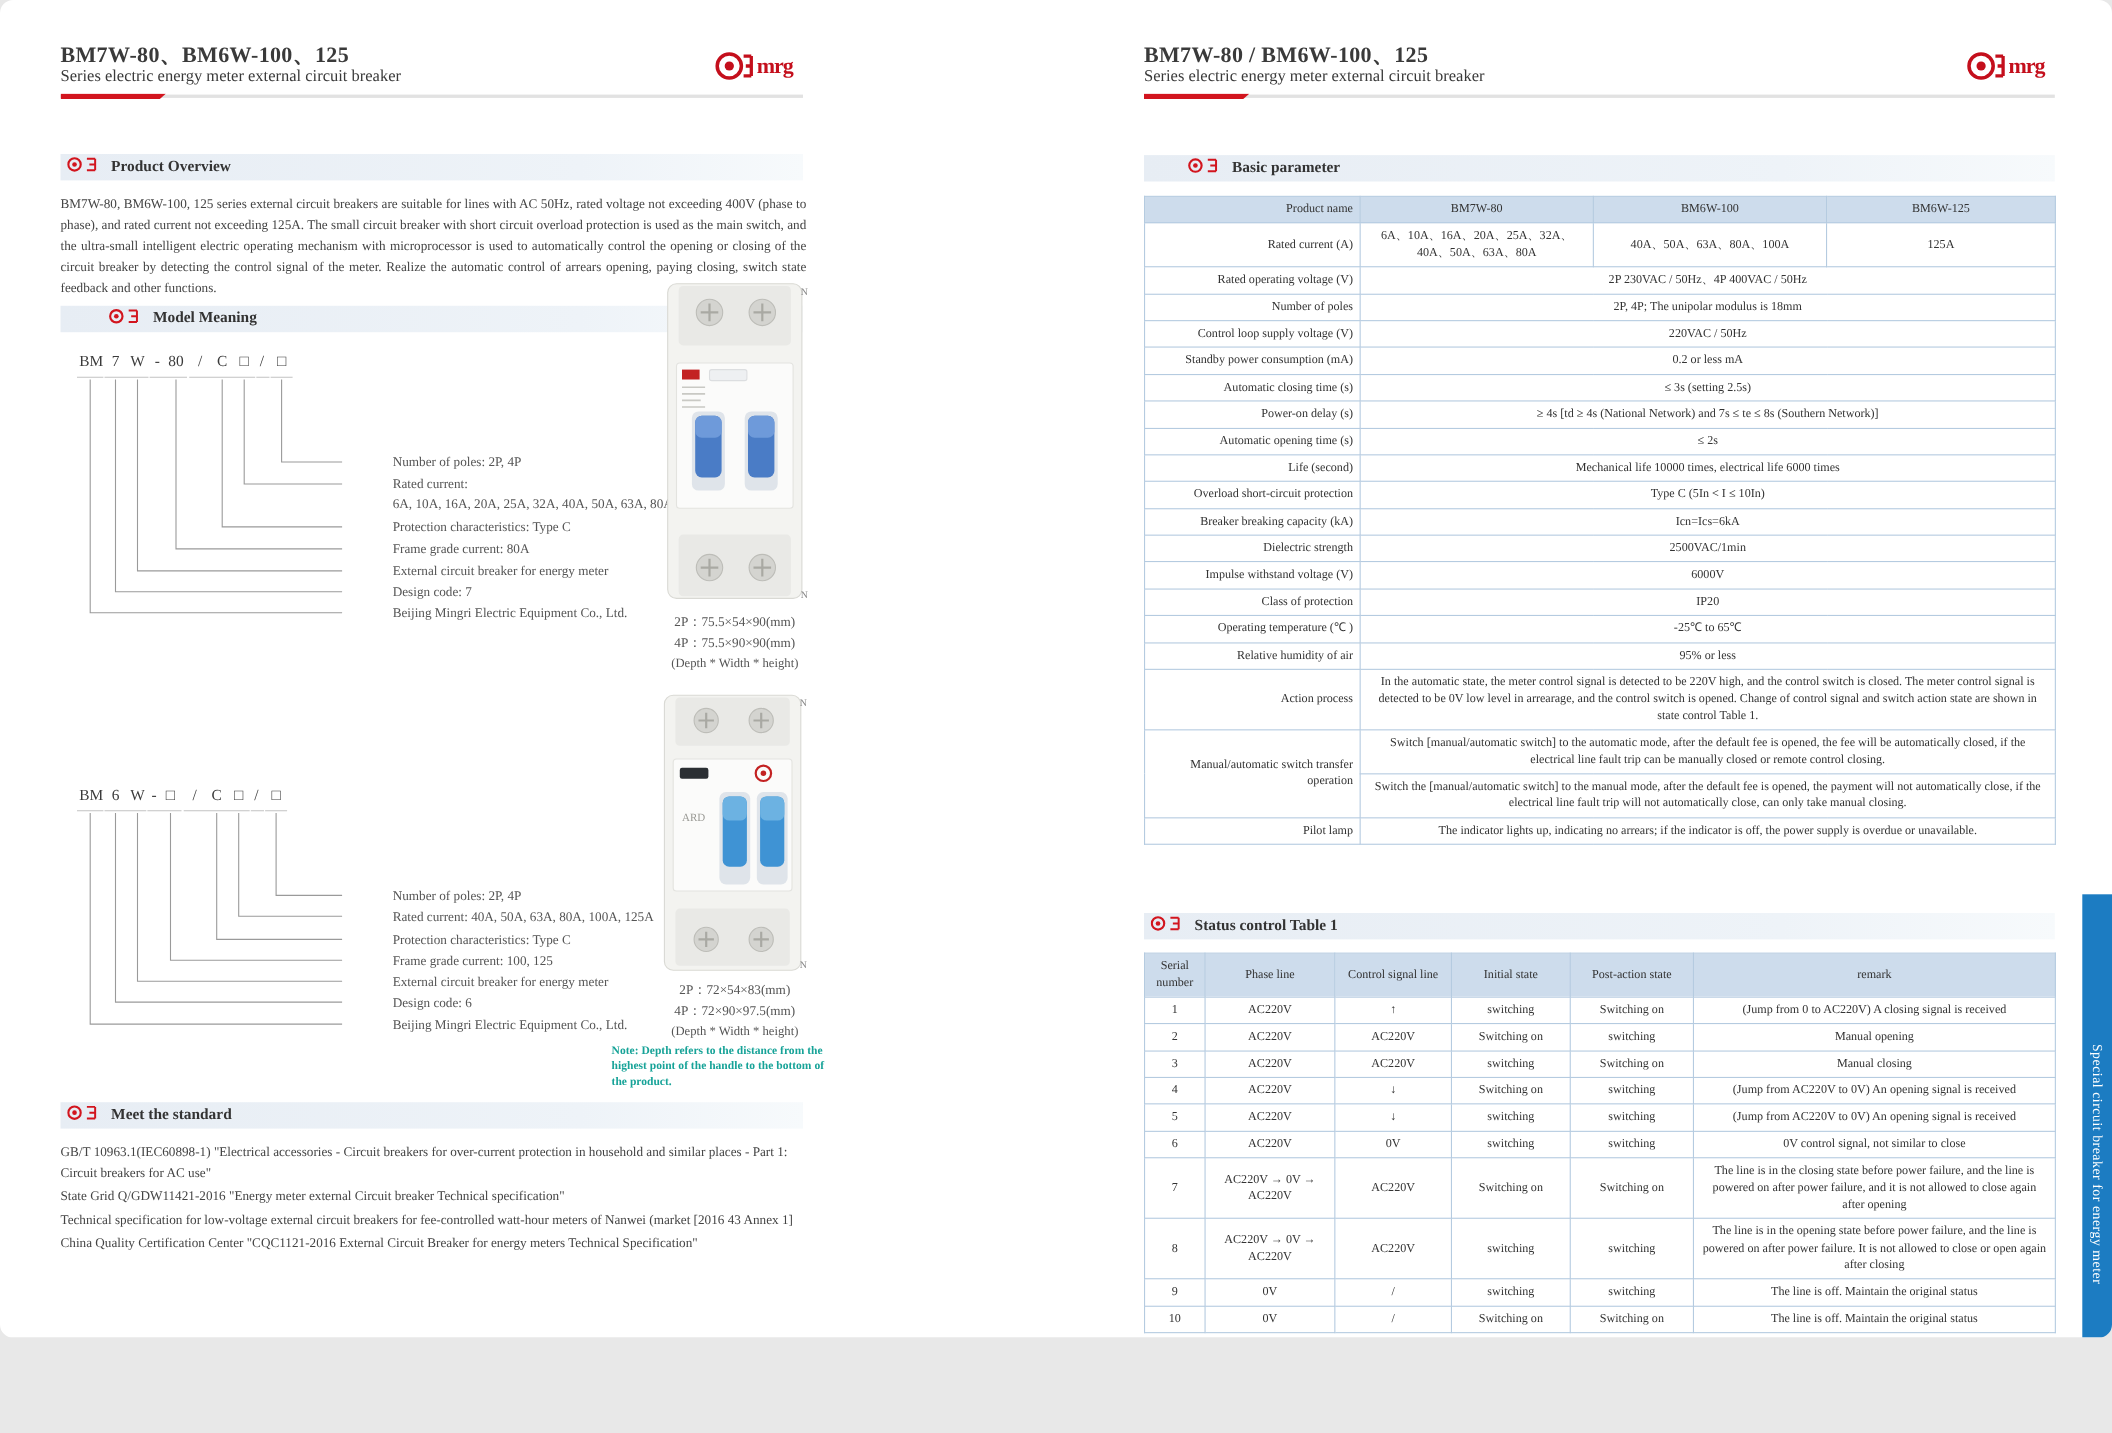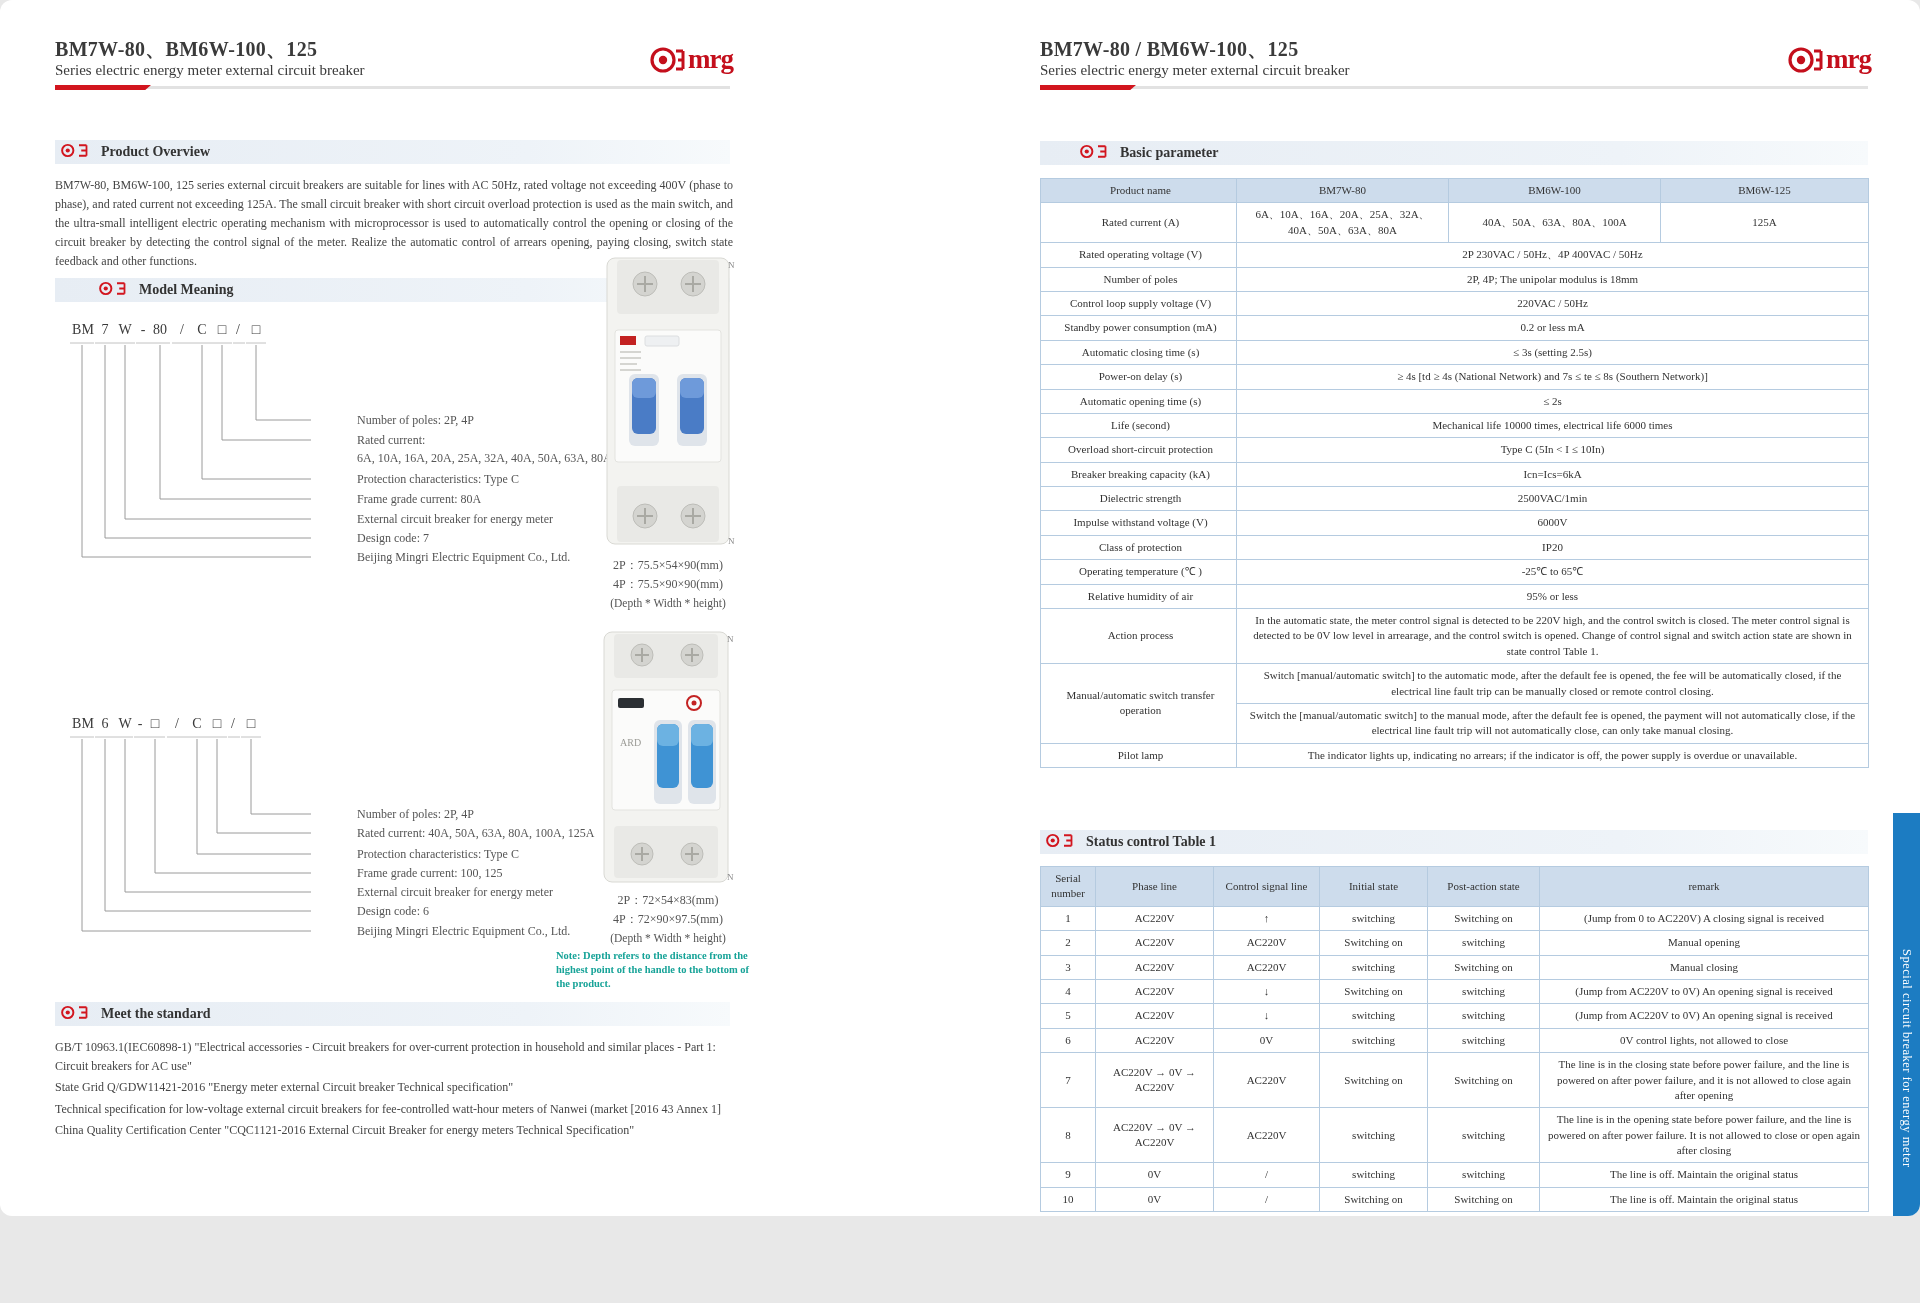--- a/index.html
+++ b/index.html
@@ -5,41 +5,41 @@
   html,body{margin:0;padding:0;background:#e8e8e8;}
   #canvas{position:relative;width:1920px;height:1216px;background:#ffffff;overflow:hidden;
           font-family:Liberation Serif, serif;color:#333;border-radius:12px;}
   
   .page-title{position:absolute;font-size:20px;font-weight:bold;color:#3a3a3a;letter-spacing:.3px;}
   .page-sub{position:absolute;font-size:15px;color:#3a3a3a;}
   .rule{position:absolute;height:3px;background:#e2e2e2;}
   .rule::before{content:'';position:absolute;left:0;top:-1px;width:96px;height:5px;background:#d2151e;
                 clip-path:polygon(0 0,100% 0,94% 100%,0 100%);}
   .logo{position:absolute;display:flex;align-items:center;gap:2px;}
-  .logo .ltext{font-size:27px;font-weight:bold;color:#c40f1c;letter-spacing:-1px;line-height:1;position:relative;top:-2px;}
+  .logo .ltext{font-size:20px;font-weight:bold;color:#c40f1c;letter-spacing:-1px;line-height:1;position:relative;top:-2px;}
   
   .secbar{position:absolute;height:24px;background:linear-gradient(to right,#e7edf4,#eef3f8 70%,#f7fafc);
           display:flex;align-items:center;gap:10px;padding-left:6px;box-sizing:border-box;text-align:center;}
   .secbar .sec-title{font-size:14px;font-weight:bold;color:#333;}
   
   .para{position:absolute;font-size:12px;line-height:1.58;color:#444;text-align:justify;}
   .stditem{font-size:12px;line-height:1.55;color:#444;margin-bottom:3px;}
   
   .diagram{position:absolute;}
   .mchar{position:absolute;top:0;width:24px;text-align:center;font-size:14px;color:#3a3a3a;}
   .dlabel{position:absolute;left:262px;font-size:12px;color:#555;line-height:16px;white-space:nowrap;margin-left:40px;}
   .dsvg{position:absolute;left:0;top:0;}
   .dims{position:absolute;font-size:12px;color:#555;line-height:19px;text-align:center;}
   .dims .small{font-size:11.5px;}
   .note{position:absolute;font-size:10.5px;font-weight:bold;color:#17a398;line-height:1.35;}
   
   table.grid{border-collapse:collapse;table-layout:fixed;font-size:11px;color:#333;}
   table.grid td{border:1px solid #b5cbe0;padding:4px 6px;text-align:center;line-height:1.4;
                 vertical-align:middle;background:#fff;word-wrap:break-word;}
-  table.grid td.lbl{text-align:center;padding-left:10px;}
+  table.grid td.lbl{text-align:right;padding-left:10px;}
   table.grid tr.hdr td{background:#cddcec;}
   
   .footer{position:absolute;font-size:12px;font-weight:bold;color:#3a3a3a;}
   .side-tab{position:absolute;background:#1c7cc2;color:#fff;writing-mode:vertical-rl;
             display:flex;align-items:center;justify-content:center;font-size:12.5px;letter-spacing:.5px;}
   
   .photo{position:absolute;}
 </style>
 </head>
 <body>
@@ -428,21 +428,21 @@
           <td>switching</td>
           <td>switching</td>
           <td>(Jump from AC220V to 0V) An opening signal is received</td>
         </tr>
       <tr>
           <td>6</td>
           <td>AC220V</td>
           <td>0V</td>
           <td>switching</td>
           <td>switching</td>
-          <td>0V control lights, not allowed to close</td>
+          <td>0V control signal, not similar to close</td>
         </tr>
       <tr>
           <td>7</td>
           <td>AC220V → 0V → AC220V</td>
           <td>AC220V</td>
           <td>Switching on</td>
           <td>Switching on</td>
           <td>The line is in the closing state before power failure, and the line is powered on after power failure, and it is not allowed to close again after opening</td>
         </tr>
       <tr>

